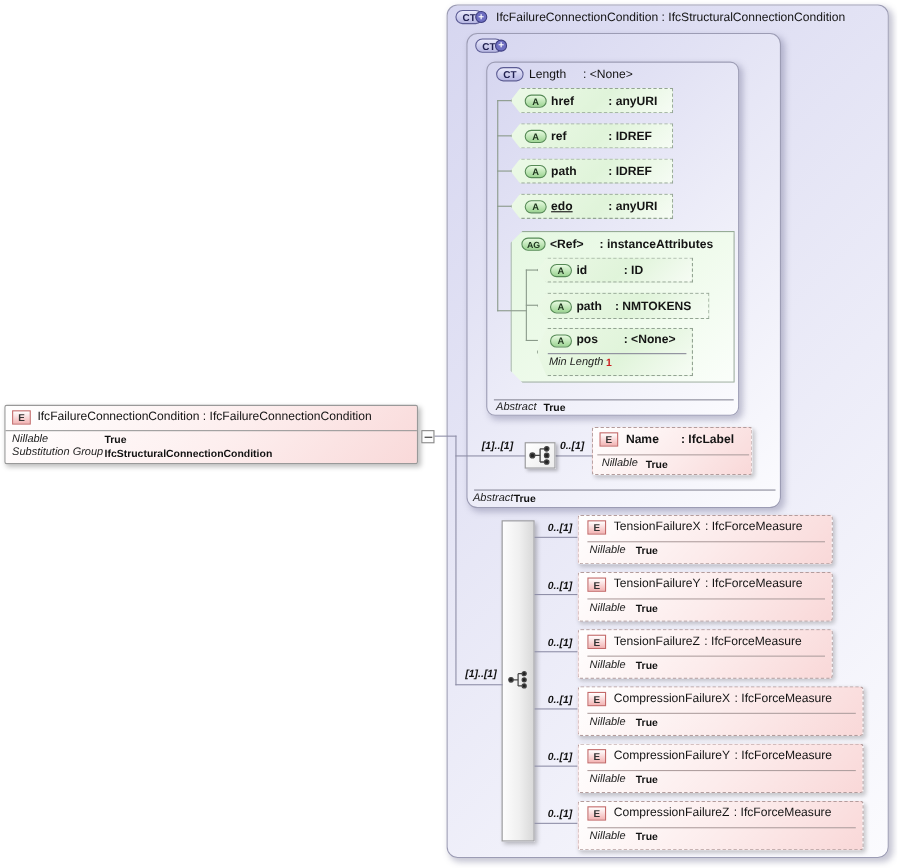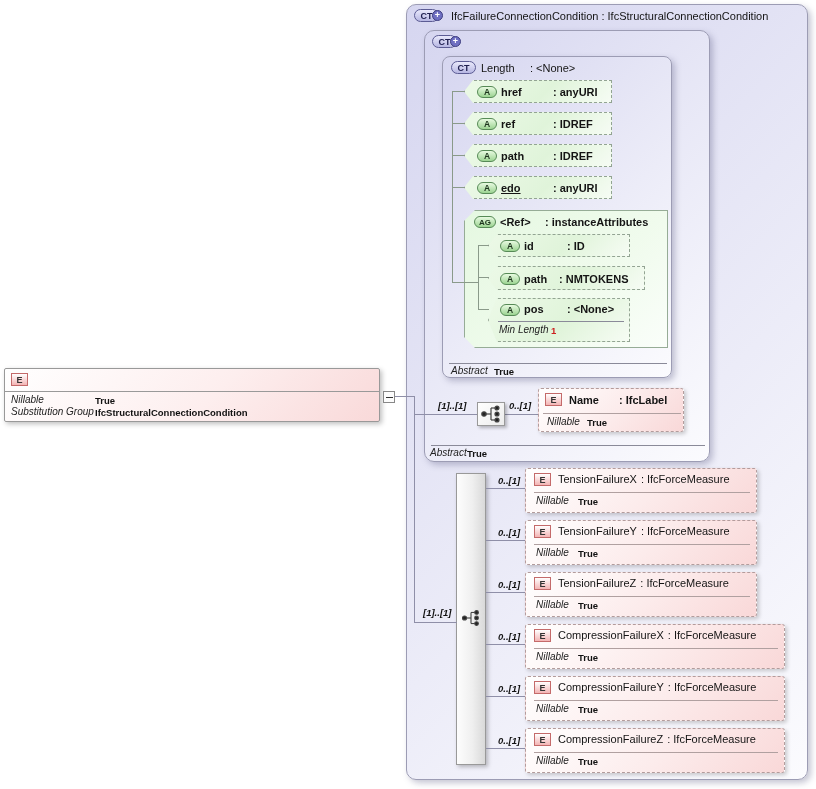--- a/index.html
+++ b/index.html
@@ -256,20 +256,21 @@
       <span>CompressionFailureZ</span>
       <span>: IfcForceMeasure</span>
     </div>
     <div class="prule" style="left:8px;top:23px;width:244px;"></div>
     <span class="ml" style="left:10px;top:26px;">Nillable</span>
     <span class="mv" style="left:52px;top:27px;">True</span>
   </div>
 
   <div class="box pinksolid" style="left:4px;top:368px;width:376px;height:54px;">
     <span class="icon-e" style="left:6px;top:4px;">E</span>
+    <div class="t" style="left:29px;top:4px;">IfcFailureConnectionCondition : IfcFailureConnectionCondition</div>
     <div class="prule" style="left:0px;top:22px;width:374px;background:#999;"></div>
     <span class="ml" style="left:6px;top:25px;">Nillable</span>
     <span class="mv" style="left:90px;top:26px;">True</span>
     <span class="ml" style="left:6px;top:37px;">Substitution Group</span>
     <span class="mv" style="left:90px;top:38px;">IfcStructuralConnectionCondition</span>
   </div>
 
   <div class="toggle" style="left:383px;top:391px;">
       <div></div>
     </div>

